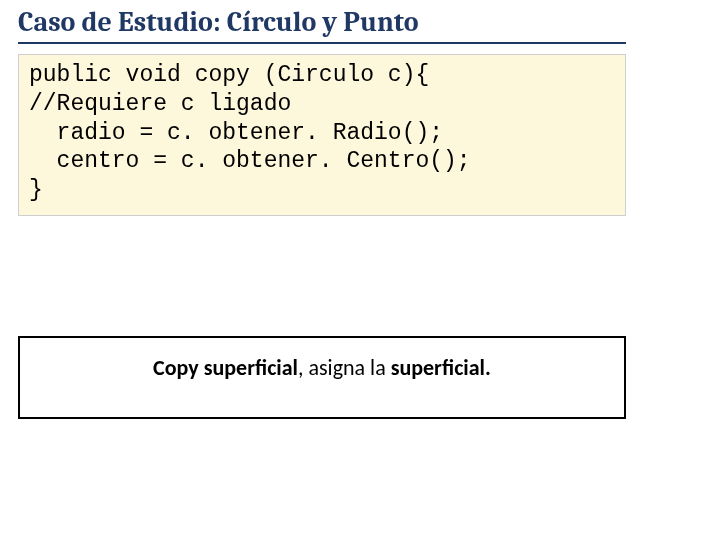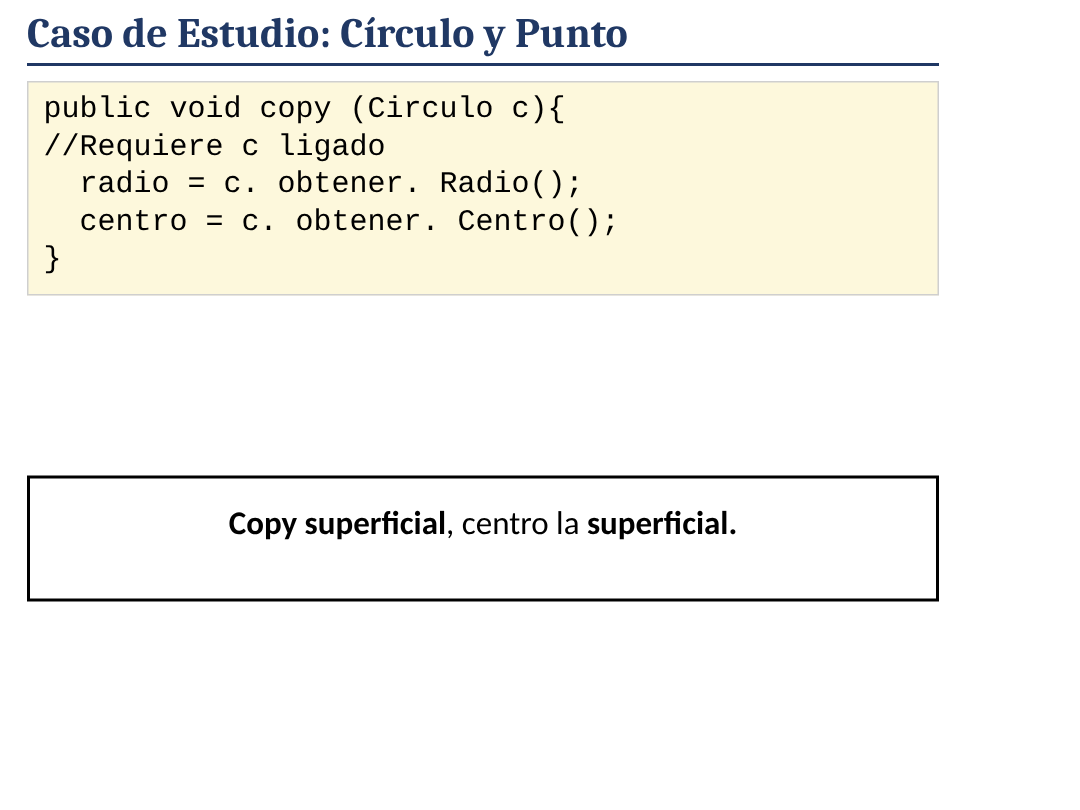--- a/index.html
+++ b/index.html
@@ -22,21 +22,21 @@
     color: #203864;
     padding: 6px 0 4px 0;
     border-bottom: 2px solid #203864;
     margin-bottom: 10px;
   }
   .code-box {
     background: #fdf8dc;
     border: 1px solid #cfcfcf;
     padding: 6px 10px 10px 10px;
     font-family: "Courier New", Courier, monospace;
-    font-size: 20px;
+    font-size: 23px;
     line-height: 1.25;
     white-space: pre;
     color: #000;
     margin-bottom: 120px;
   }
   .callout {
     border: 2px solid #000;
     padding: 16px 14px 20px 14px;
     font-family: Calibri, Arial, sans-serif;
     font-size: 22px;
@@ -57,17 +57,17 @@
   <div class="title">Caso de Estudio: Círculo y Punto</div>
 
   <div class="code-box"><span>public void copy (Circulo c){</span>
 <span>//Requiere c ligado</span>
 <span>  radio = c. obtener. Radio();</span>
 <span>  centro = c. obtener. Centro();</span>
 <span>}</span></div>
 
   <div class="callout">
     <div class="callout-head">
-      <span class="b">Copy superficial</span><span>, centro la </span><span class="b">superficial.</span>
+      <span class="b">Copy superficial</span><span>, asigna la </span><span class="b">superficial.</span>
     </div>
   </div>
 
 </div>
 
 </body></html>

